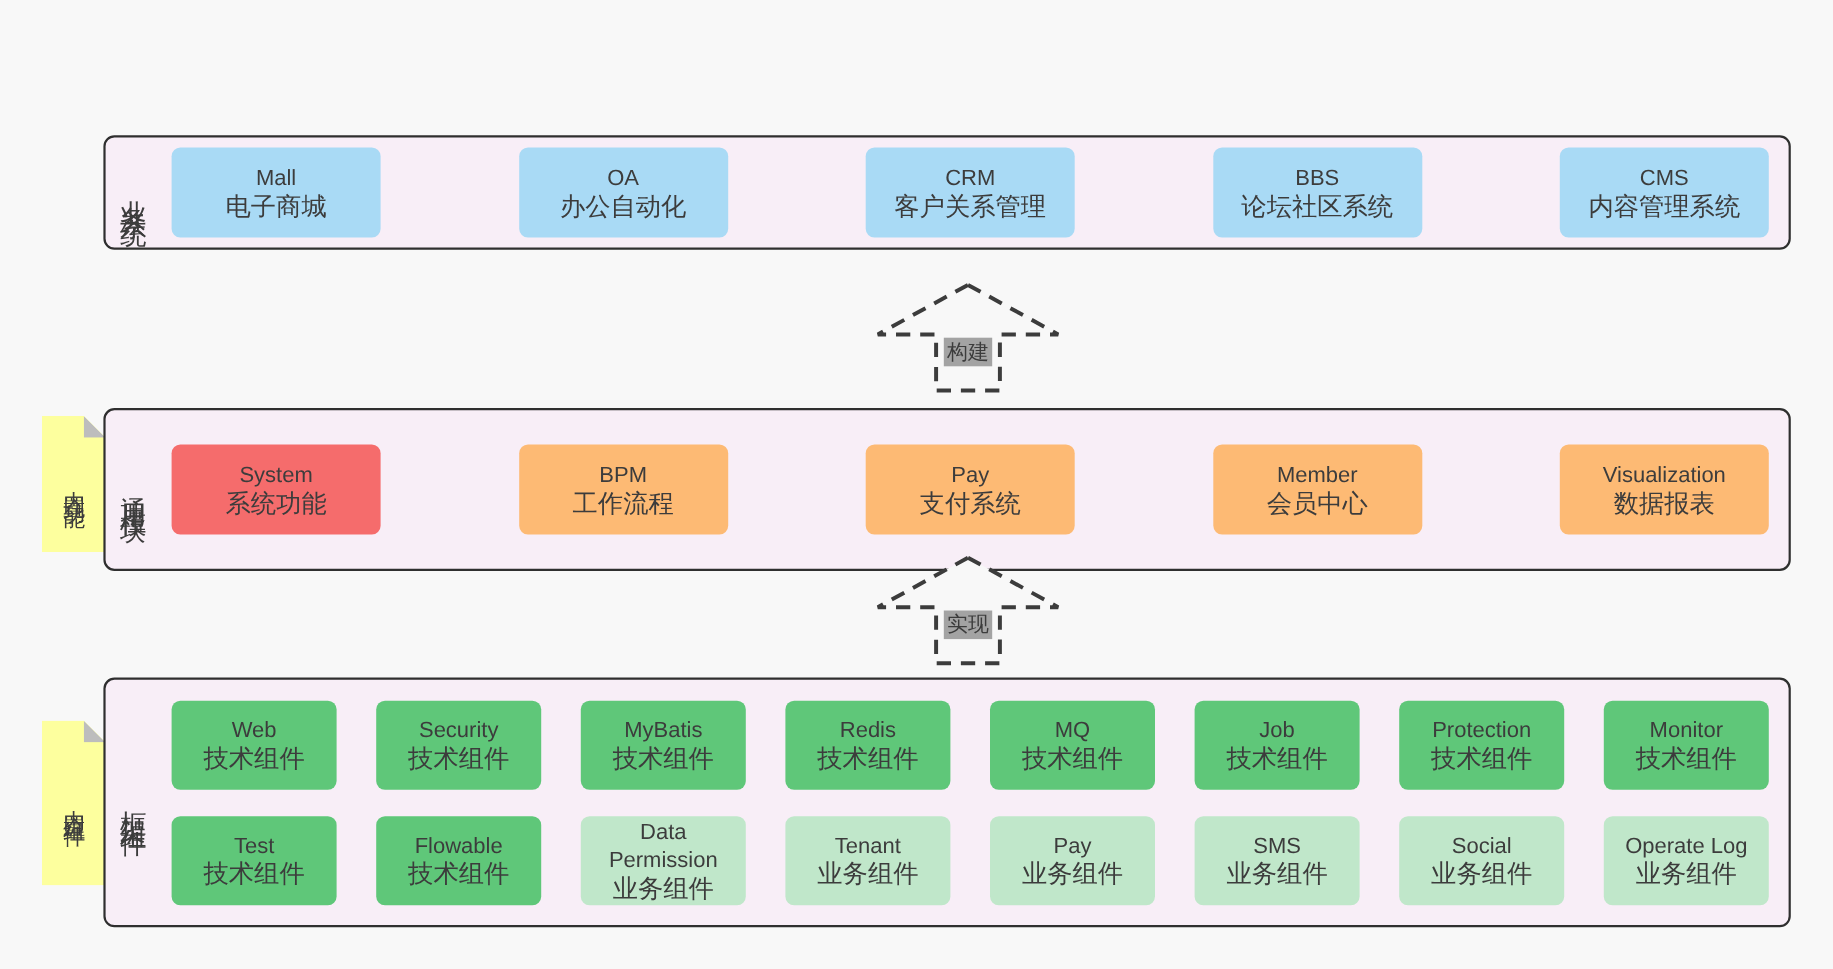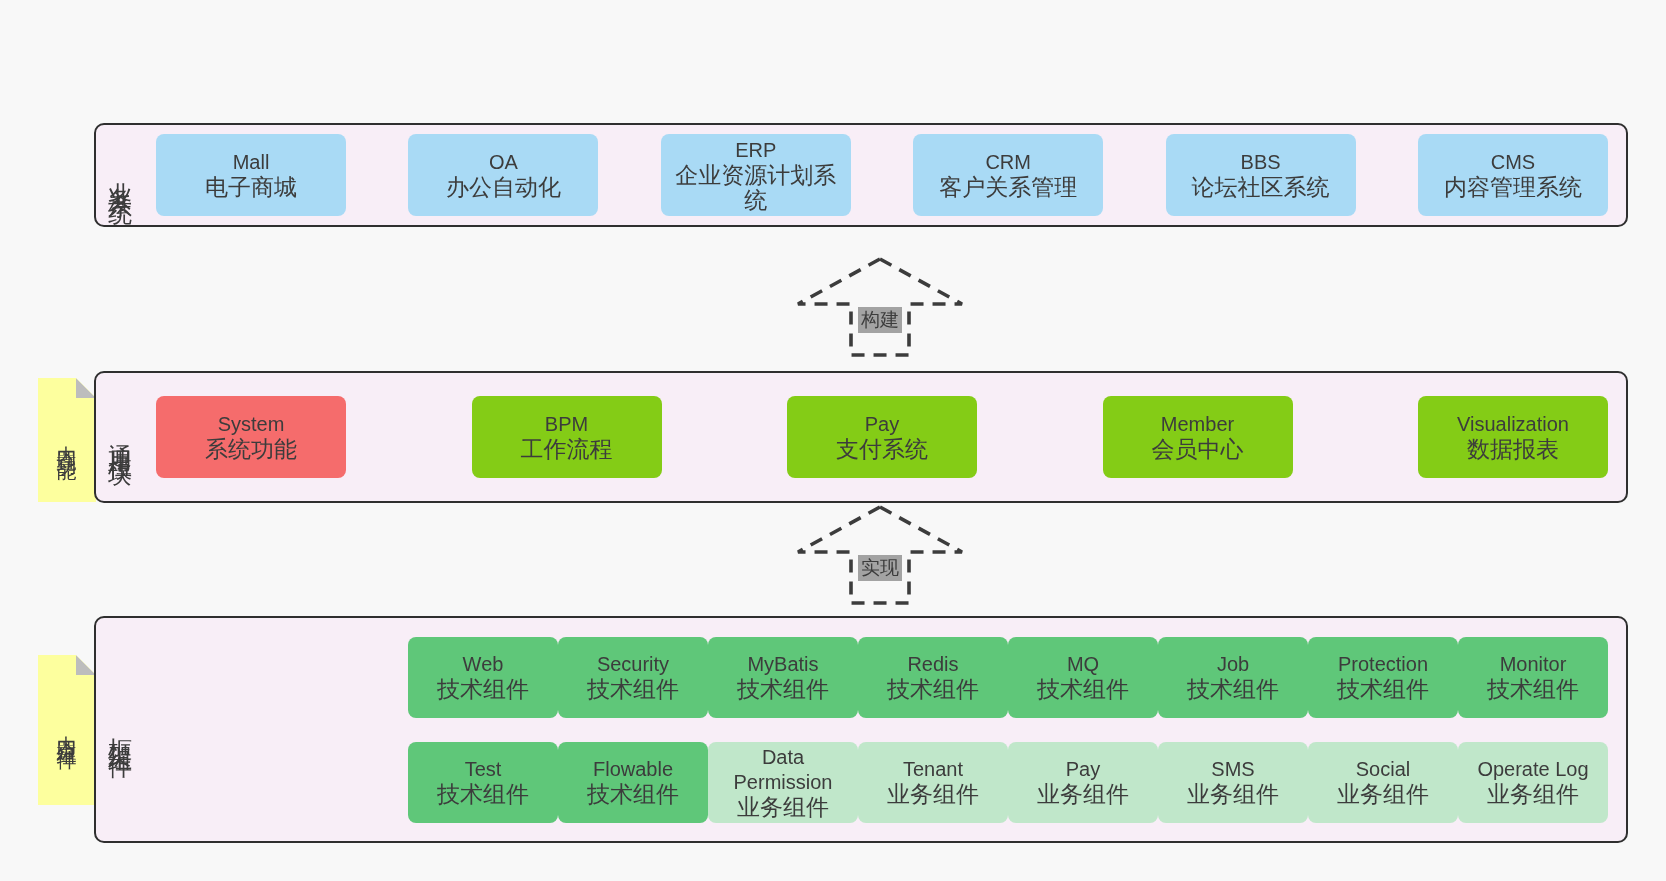--- a/index.html
+++ b/index.html
@@ -9,42 +9,42 @@
     font-family:"Liberation Sans","DejaVu Sans",sans-serif;
     color:#3c3c3c;
   }
   
   .band{
     position:absolute;left:94px;width:1534px;box-sizing:border-box;
     background:#f8eef7;border:2px solid #2f2f2f;border-radius:10px;
     display:flex;align-items:center;z-index:1;
   }
   #band-business{top:123px;height:104px;}
-  #band-common{top:371px;height:132px;}
+  #band-common{top:371px;height:148px;}
   #band-framework{top:616px;height:227px;}
   .band-label{
     writing-mode:vertical-rl;text-orientation:upright;
     font-size:24px;letter-spacing:6px;line-height:1;
     margin-left:12px;flex:0 0 auto;color:#3c3c3c;
   }
   .boxes{flex:1;display:flex;justify-content:space-between;align-items:center;margin:0 18px 0 24px;}
-  .rows{flex:1;display:flex;flex-direction:column;justify-content:center;gap:24px;margin:0 18px 0 24px;align-items:flex-end;}
+  .rows{flex:1;display:flex;flex-direction:column;justify-content:center;gap:24px;margin:0 18px 0 24px;}
   .row{display:flex;justify-content:space-between;}
   
   .box{
     border-radius:8px;display:flex;flex-direction:column;justify-content:center;
     align-items:center;text-align:center;box-sizing:border-box;padding:2px 4px;
   }
   #band-business .box,#band-common .box{width:190px;height:82px;}
   #band-framework .box{width:150px;height:81px;}
   .bname{font-size:20px;line-height:25px;}
   .bdesc{font-size:23px;line-height:25px;}
   .blue{background:#a9daf5;}
   .red{background:#f56c6c;}
-  .pink{background:#84cc16;}
+  .pink{background:#fdba74;}
   .green{background:#5fc779;}
   .light-green{background:#c0e7ca;}
   
   .arrow{position:absolute;width:170px;height:102px;z-index:2;}
   #arrow-build{left:795px;top:256px;}
   #arrow-implement{left:795px;top:504px;}
   .arrow svg{position:absolute;left:0;top:0;}
   .arrow-label{
     position:absolute;left:50%;top:51px;transform:translateX(-50%);
     font-size:19px;background:#a3a3a3;padding:0 3px;white-space:nowrap;
@@ -76,24 +76,20 @@
     <div class="boxes" id="boxes-business">
         <div class="box blue">
           <div class="bname">Mall</div>
           <div class="bdesc">电子商城</div>
         </div>
         <div class="box blue">
           <div class="bname">OA</div>
           <div class="bdesc">办公自动化</div>
         </div>
         <div class="box blue">
-          <div class="bname">ERP</div>
-          <div class="bdesc">企业资源计划系统</div>
-        </div>
-        <div class="box blue">
           <div class="bname">CRM</div>
           <div class="bdesc">客户关系管理</div>
         </div>
         <div class="box blue">
           <div class="bname">BBS</div>
           <div class="bdesc">论坛社区系统</div>
         </div>
         <div class="box blue">
           <div class="bname">CMS</div>
           <div class="bdesc">内容管理系统</div>

